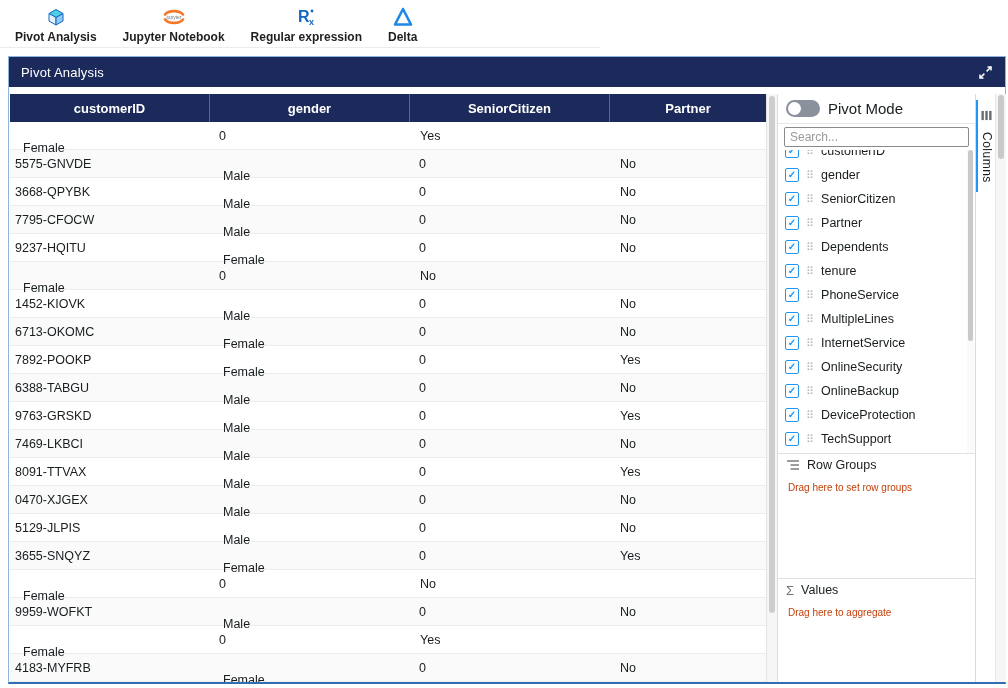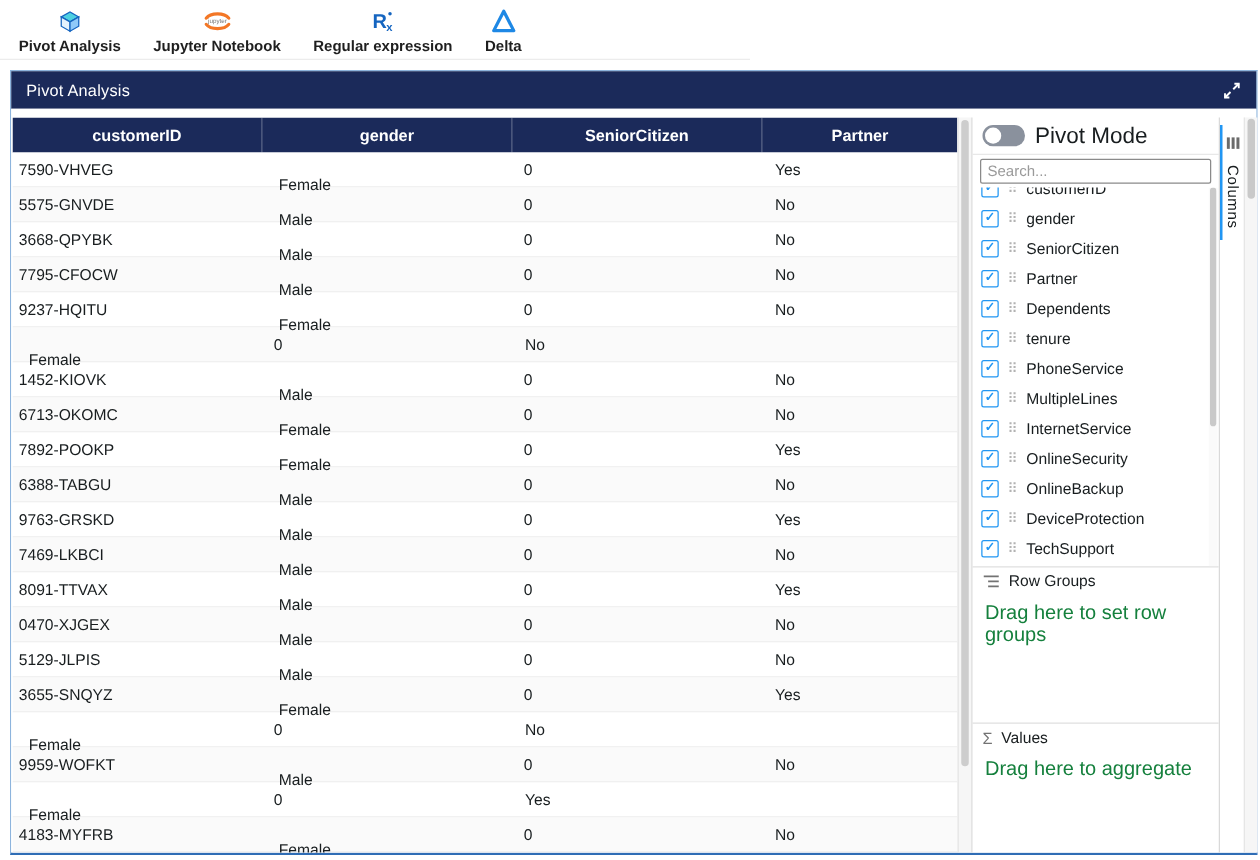--- a/index.html
+++ b/index.html
@@ -35,40 +35,40 @@
 
   
   .grid-vscroll { position:absolute; left:757px; top:7px; bottom:0; width:11px; background:#f6f6f6; border-left:1px solid #e3e3e3; }
   .grid-vscroll .thumb { position:absolute; left:2px; right:2px; top:2px; height:88%; background:#cdcdcd; border-radius:4px; }
 
   
   .sidebar { position:absolute; left:768px; top:7px; width:198px; bottom:0; border-left:1px solid #dcdcdc; background:#fff; display:flex; flex-direction:column; }
   .pivot-row { height:30px; display:flex; align-items:center; padding:0 8px; gap:8px; border-bottom:1px solid #e8e8e8; flex:none; }
   .toggle { width:34px; height:17px; border-radius:9px; background:#8a919d; position:relative; flex:none; cursor:pointer; }
   .knob { position:absolute; left:2px; top:2px; width:13px; height:13px; border-radius:50%; background:#fff; }
-  .pivot-label { font-size:18px; color:#181d1f; }
+  .pivot-label { font-size:15px; color:#181d1f; }
   .search-row { padding:3px 6px; flex:none; }
   .search { width:100%; height:20px; border:1px solid #8a8a8a; border-radius:2px; font-size:12px; padding:0 5px; outline:none; color:#333; font-family:inherit; background:#fff; }
   .search::placeholder { color:#9a9a9a; }
   .col-list-wrap { height:303px; position:relative; overflow:hidden; flex:none; }
   .col-list { position:absolute; left:0; top:-11px; right:9px; }
   .col-item { height:24px; display:flex; align-items:center; gap:7px; padding:0 7px; cursor:pointer; }
   .cb { width:14px; height:14px; border:1.5px solid #2196f3; border-radius:2px; display:flex; align-items:center; justify-content:center; flex:none; background:#fff; }
   .tick { color:#2196f3; font-size:10px; font-weight:700; line-height:1; }
   .drag { color:#b3b3b3; font-size:11px; flex:none; line-height:1; }
   .col-label { font-size:12.5px; color:#181d1f; white-space:nowrap; }
   .list-scroll { position:absolute; right:1px; top:0; bottom:0; width:7px; background:#fafafa; }
   .thumb2 { position:absolute; left:1px; right:1px; top:0; height:63%; background:#c9c9c9; border-radius:3px; }
   .section { border-top:1px solid #e0e0e0; padding:4px 8px; flex:none; }
   .row-groups { height:125px; }
   .values { flex:1; }
   .section-head { display:flex; align-items:center; gap:7px; font-size:12.5px; color:#181d1f; }
   .sec-icon { color:#737373; display:flex; align-items:center; }
   .sigma { font-size:13px; line-height:1; }
-  .hint { margin-top:10px; margin-left:2px; font-size:16px; color:#15803d; }
+  .hint { margin-top:10px; margin-left:2px; font-size:10px; color:#c2410c; }
 
   
   .tabstrip { position:absolute; left:966px; top:7px; width:20px; bottom:0; border-left:1px solid #d9d9d9; background:#fff; }
   .tab { border-left:2px solid #2196f3; margin-top:6px; padding:7px 0 9px 0; display:flex; flex-direction:column; align-items:center; gap:7px; cursor:pointer; }
   .tab-text { writing-mode:vertical-lr; font-size:12px; color:#181d1f; letter-spacing:.5px; }
 
   
   .panel-vscroll { position:absolute; left:986px; top:7px; width:11px; bottom:0; background:#f6f6f6; border-left:1px solid #e6e6e6; }
   .thumb3 { position:absolute; left:2px; right:2px; top:1px; height:64px; background:#c9c9c9; border-radius:4px; }
 </style>
@@ -137,21 +137,20 @@
 
       <div class="grid">
         <div class="grid-header">
           <div class="hcell c0">customerID</div>
           <div class="hcell c1">gender</div>
           <div class="hcell c2">SeniorCitizen</div>
           <div class="hcell c3">Partner</div>
         </div>
         <div class="grid-body">
             <div class="grid-row">
-              <div class="cell c0">7590-VHVEG</div>
               <div class="cell c1">Female</div>
               <div class="cell c2">0</div>
               <div class="cell c3">Yes</div>
             </div>
             <div class="grid-row">
               <div class="cell c0">5575-GNVDE</div>
               <div class="cell c1">Male</div>
               <div class="cell c2">0</div>
               <div class="cell c3">No</div>
             </div>

